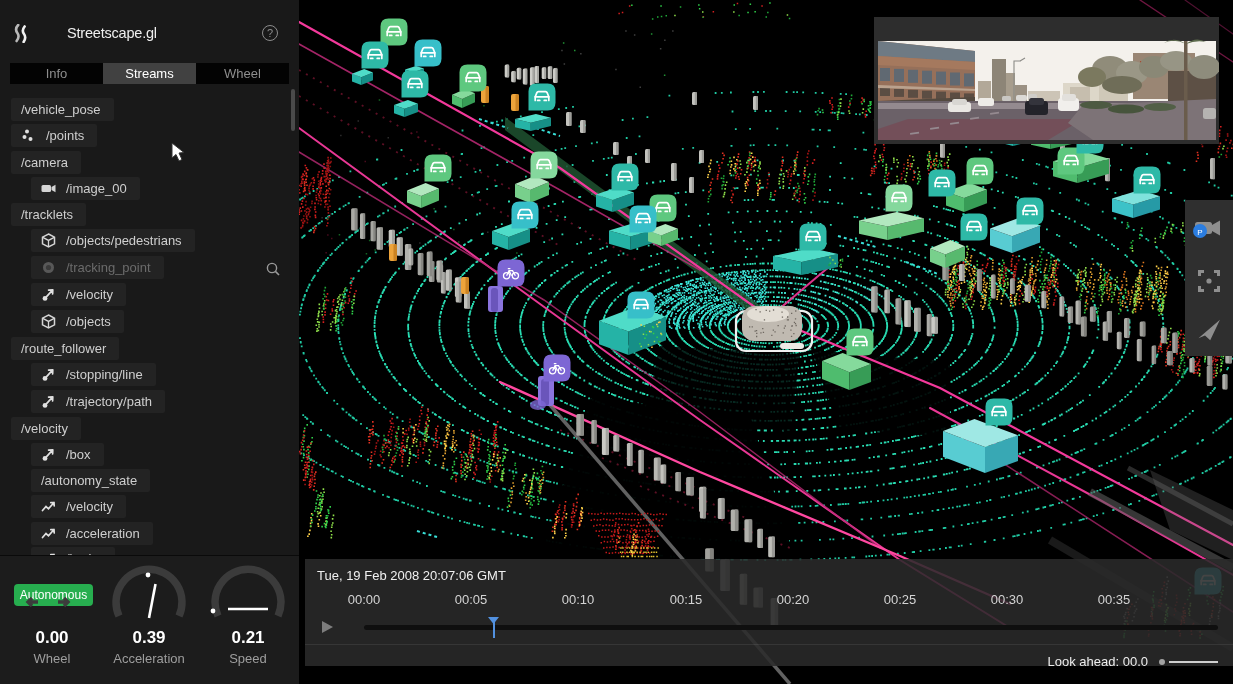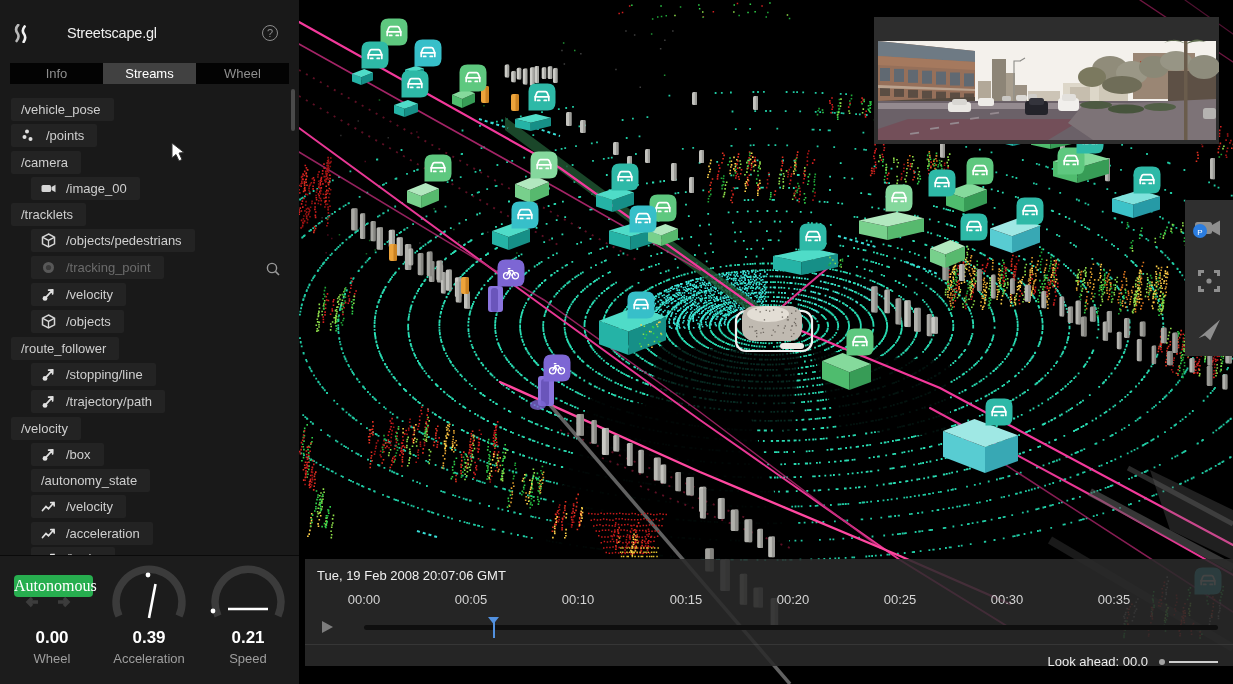--- a/index.html
+++ b/index.html
@@ -15,22 +15,22 @@
 #tabs{position:absolute;left:10px;top:63px;width:279px;height:21px;background:#030303;display:flex;}
 .tab{flex:1;text-align:center;font-size:13px;line-height:21px;color:#8e8e8e;}
 .tab.act{background:#414141;color:#fff;}
 .chip{position:absolute;height:23px;background:#232323;border-radius:2px;display:flex;
       align-items:center;color:#cfcfcf;font-size:13px;white-space:nowrap;padding:0 13px 0 10px;}
 .chip .ic{width:15px;height:15px;margin-right:10px;flex:none;}
 .chip.dis{color:#6b6b6b;}
 
 #dash{position:absolute;left:0;top:555px;width:299px;height:129px;background:#1c1c1c;z-index:20;
       border-top:1px solid #0a0a0a;}
-#abadge{position:absolute;left:14px;top:19px;width:79px;height:22px;background:#27ae4f;color:#fff;
-        font-size:16px;text-align:center;line-height:22px;border-radius:4px;font-family:Liberation Serif, serif;}
+#abadge{position:absolute;left:14px;top:28px;width:79px;height:22px;background:#27ae4f;color:#fff;
+        font-size:12px;text-align:center;line-height:22px;border-radius:4px;}
 .num{position:absolute;top:72px;width:120px;text-align:center;color:#fff;font-size:17px;font-weight:bold;}
 .lbl{position:absolute;top:95px;width:120px;text-align:center;color:#9e9e9e;font-size:13px;}
 
 #bbar{position:absolute;left:305px;top:559px;width:934px;height:107px;background:rgba(42,42,42,0.88);z-index:15;}
 #tstamp{position:absolute;left:12px;top:9px;color:#f0f0f0;font-size:13px;}
 .tl{position:absolute;top:33px;width:60px;margin-left:-30px;text-align:center;color:#d4d4d4;font-size:13px;}
 #track{position:absolute;left:59px;top:66px;width:854px;height:5px;background:#0f0f0f;border-radius:3px;}
 #playb{position:absolute;left:17px;top:62px;width:0;height:0;border-left:11px solid #7d7d7d;
        border-top:6.5px solid transparent;border-bottom:6.5px solid transparent;}
 #mark1{position:absolute;left:183px;top:58px;width:11px;height:7px;background:#5291e0;

